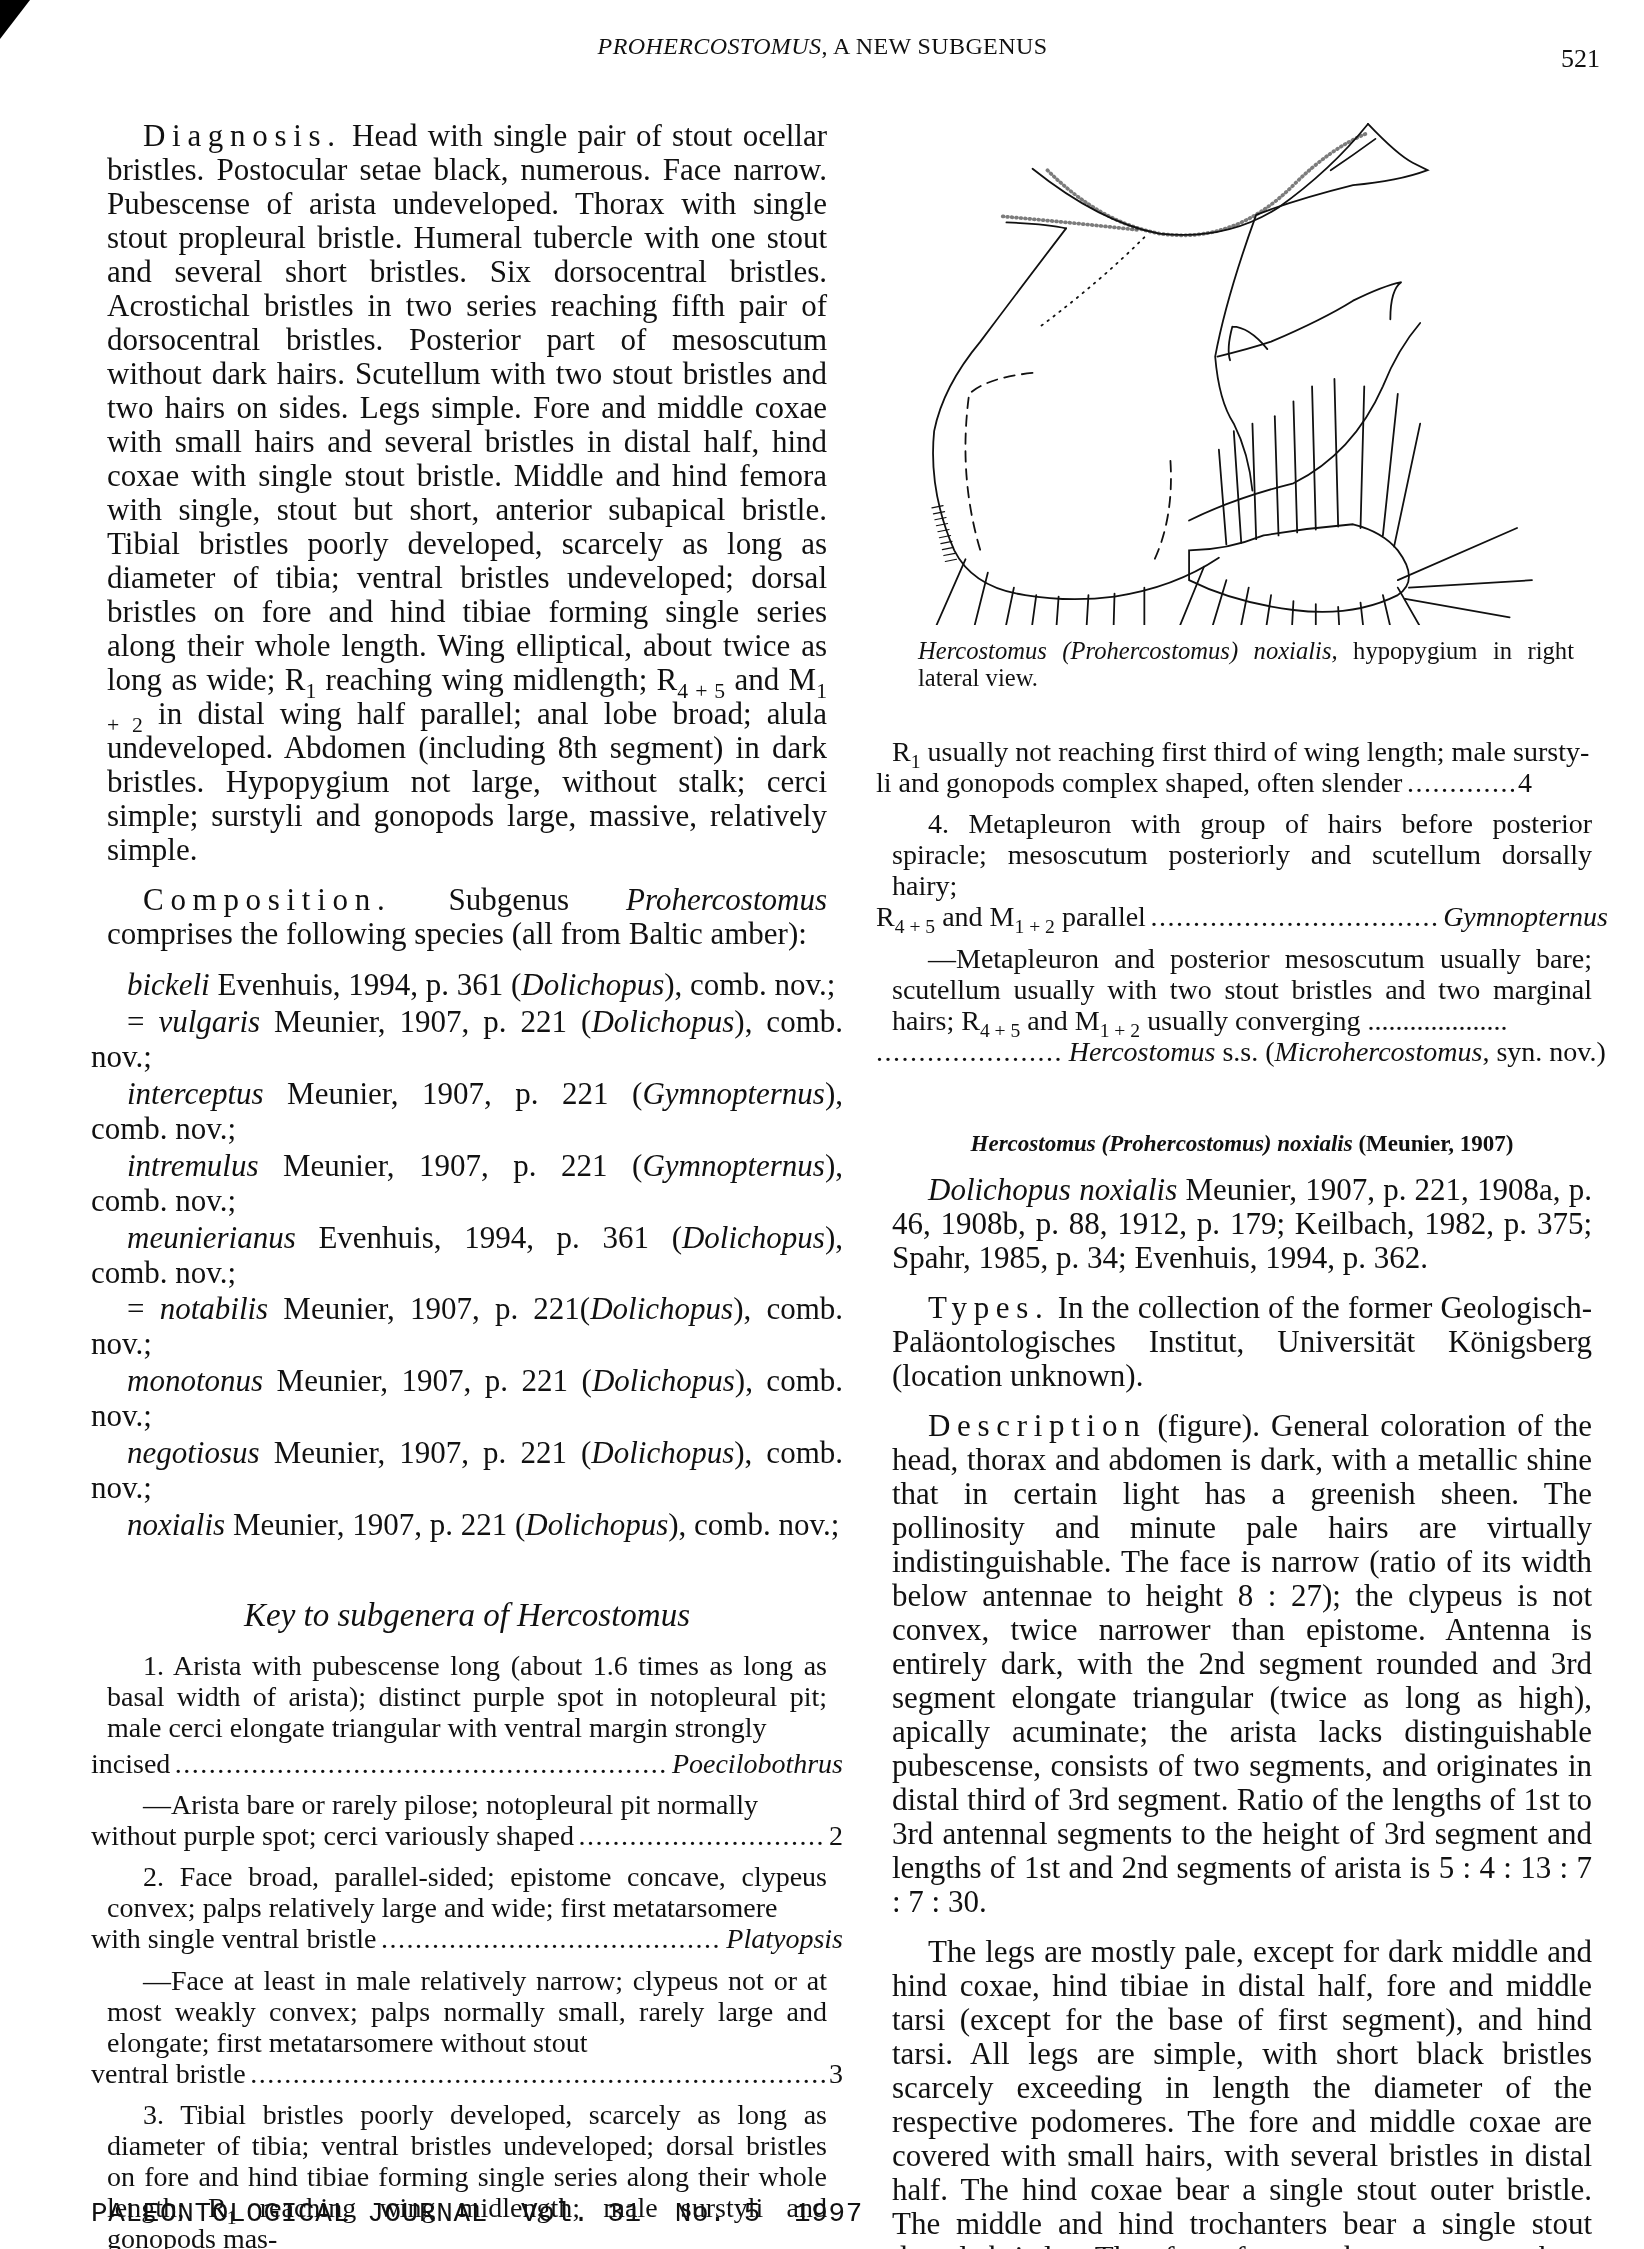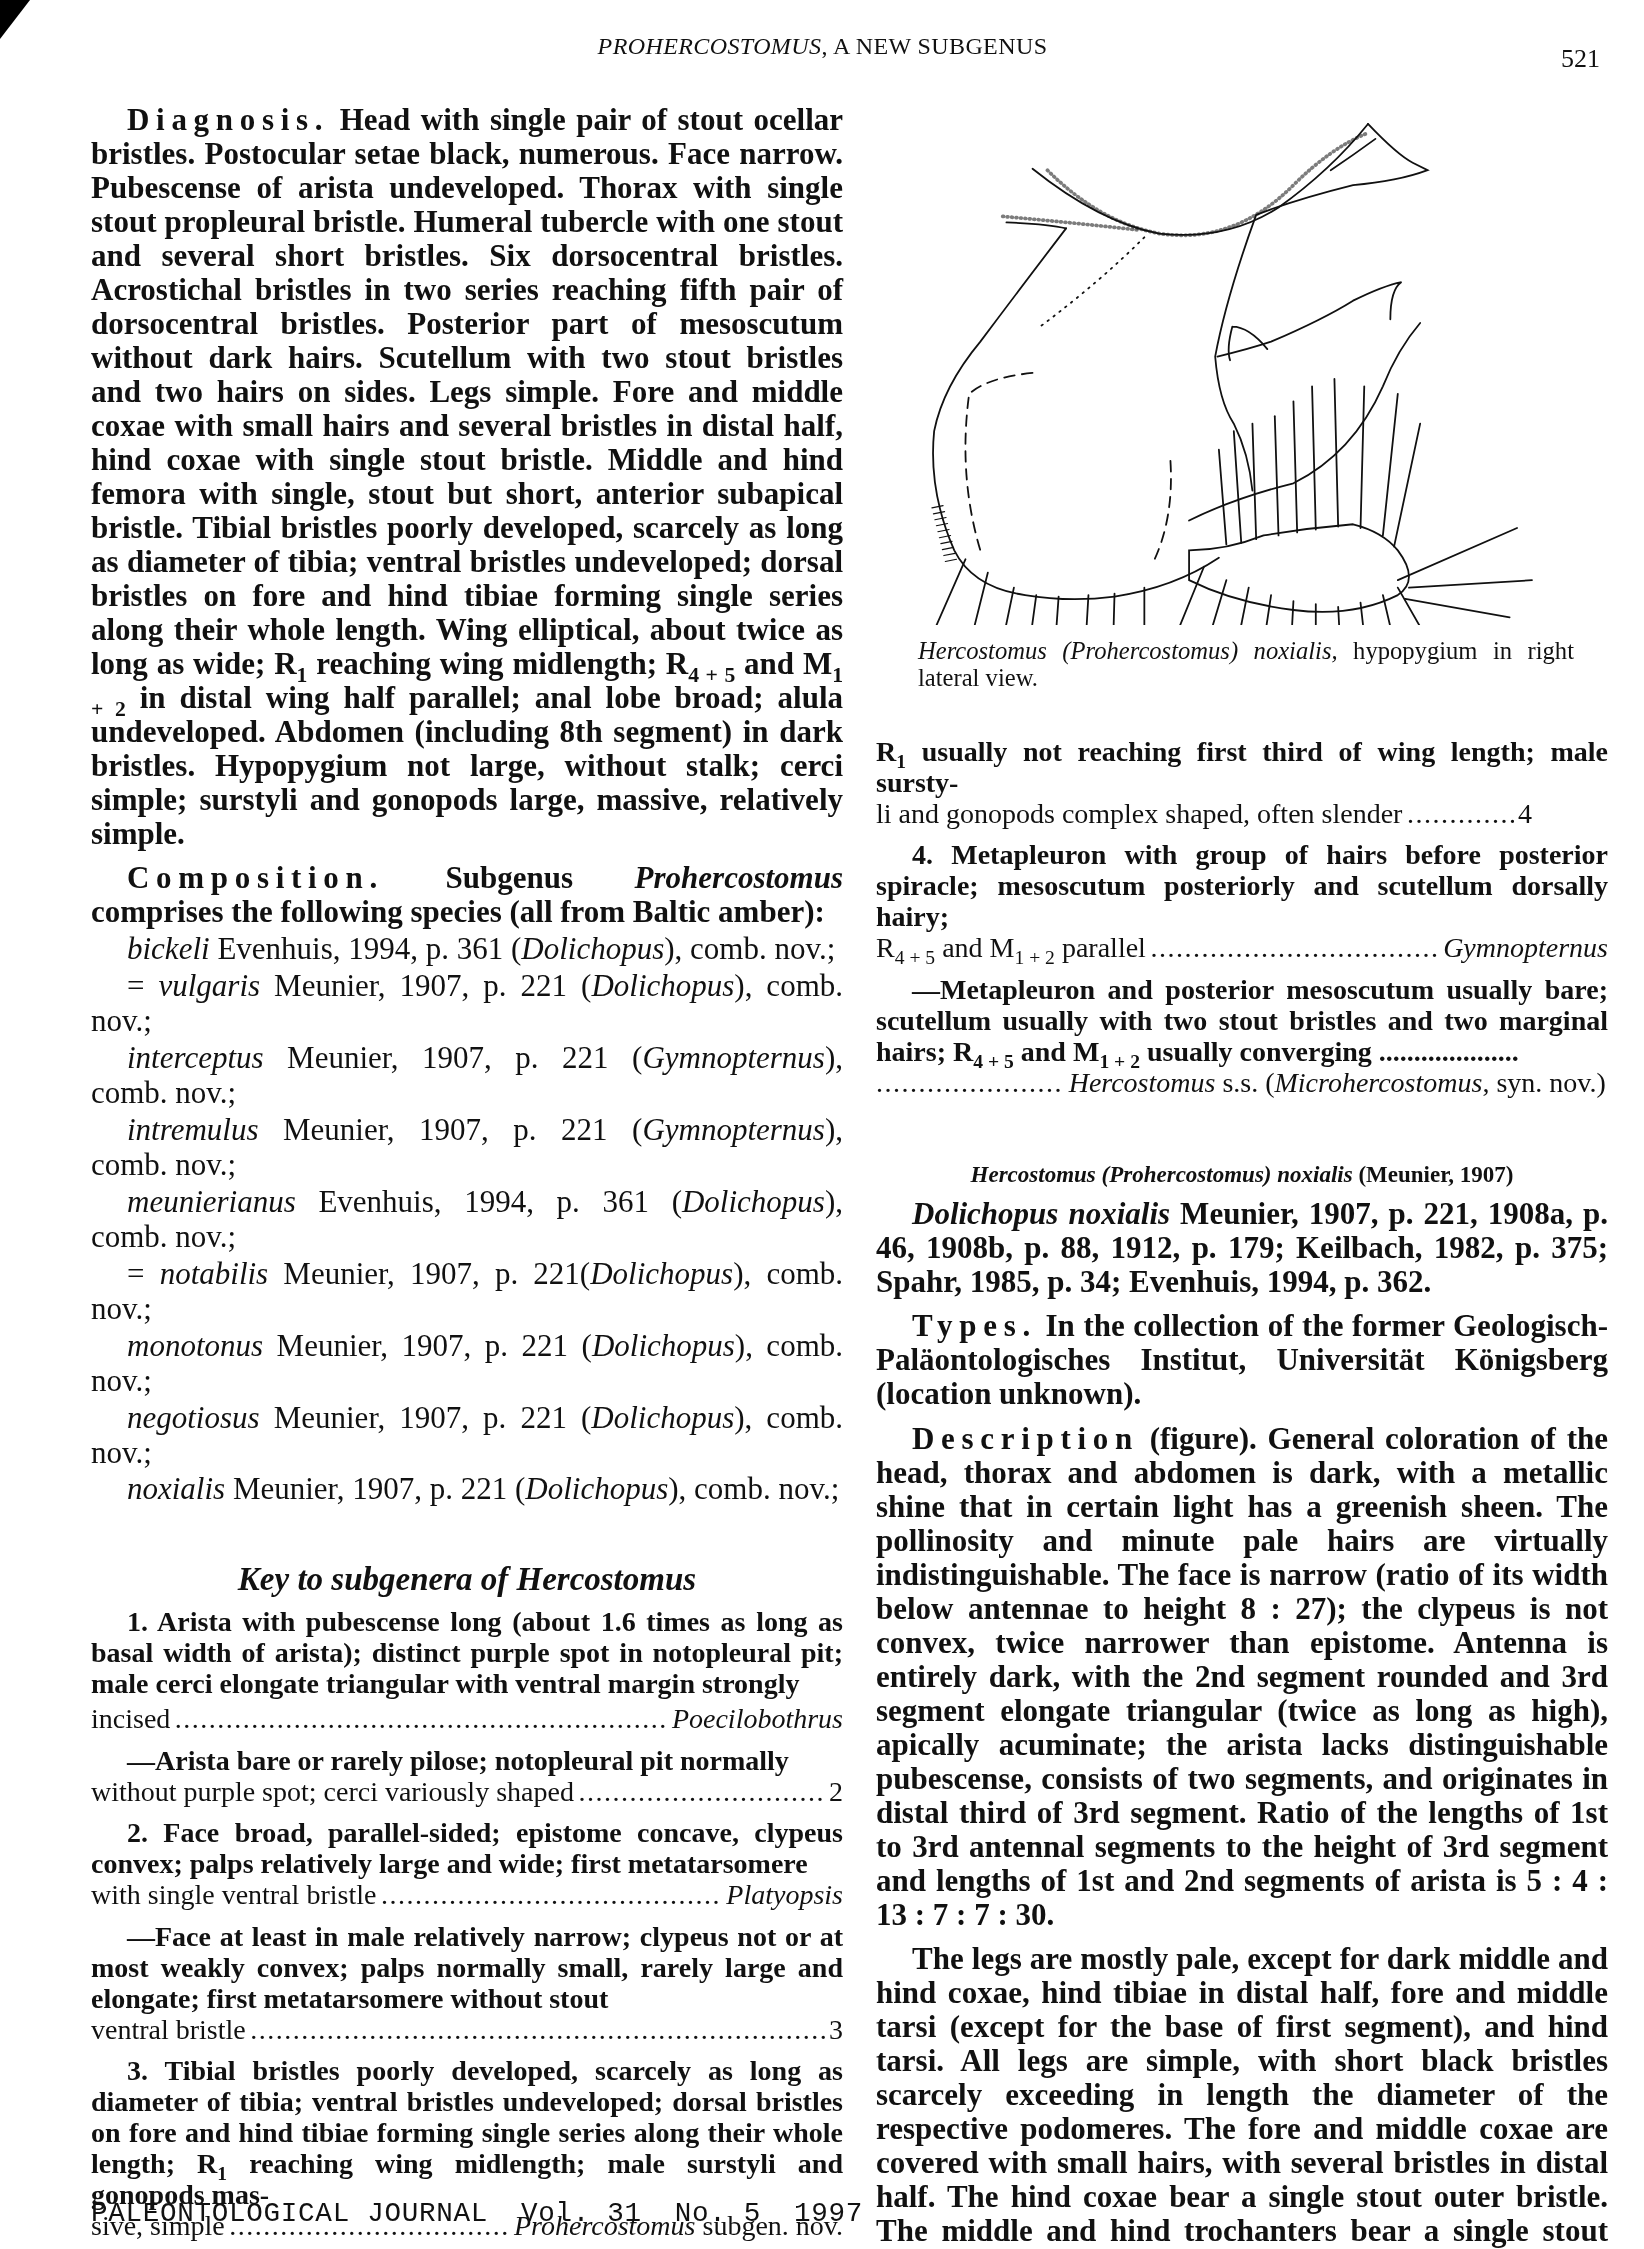--- a/index.html
+++ b/index.html
@@ -8,26 +8,26 @@
   .corner { position: absolute; left: 0; top: 0; width: 0; height: 0;
             border-top: 39px solid #000; border-right: 30px solid transparent; }
   .running-head { position: absolute; top: 33px; left: 0; width: 1645px; height: 42px; }
   .running-title { position: absolute; left: 0; width: 1645px; text-align: center; top: 0;
                    font-size: 24px; letter-spacing: 0.4px; }
   .running-title i { font-style: italic; }
   .page-num { position: absolute; right: 45px; top: 11px; font-size: 26px; text-align: center; }
   .col { position: absolute; top: 103px; }
   .col-left { left: 91px; width: 752px; }
   .col-right { left: 876px; width: 732px; }
-  p { margin: 0; text-align: justify; font-size: 31px; line-height: 34px; font-weight: bold; }
+  p { margin: 16px; text-align: justify; font-size: 31px; line-height: 34px; }
   p.ind { text-indent: 36px; }
   .spaced { letter-spacing: 6.7px; }
   .species { font-size: 31px; line-height: 35px; margin-top: 1.9px; text-align: justify; text-indent: 36px; }
   .species i, p i { font-style: italic; }
-  .key-heading { text-align: center; font-weight: bold; font-style: italic;
+  .key-heading { text-align: center; font-weight: normal; font-style: italic;
                  font-size: 33px; margin-top: 55px; margin-bottom: 7.5px; }
   .key { font-size: 28px; line-height: 31px; text-align: justify; }
   .key p { font-size: 28px; line-height: 31px; margin-bottom: 4.5px; }
   .leader { display: flex; align-items: baseline; }
   .leader .lead-text { white-space: nowrap; }
   .leader .dots { flex: 1; overflow: hidden; white-space: nowrap; margin: 0 4.5px; }
   .leader .dots::before { content: "............................................................................................................................................................................................................................................................"; letter-spacing: 1.5px; }
   .leader .tail { white-space: nowrap; }
   sub { font-size: 70%; vertical-align: -0.35em; line-height: 0; }
   .figure { position: relative; width: 732px; height: 522px; margin-top: 0; }

